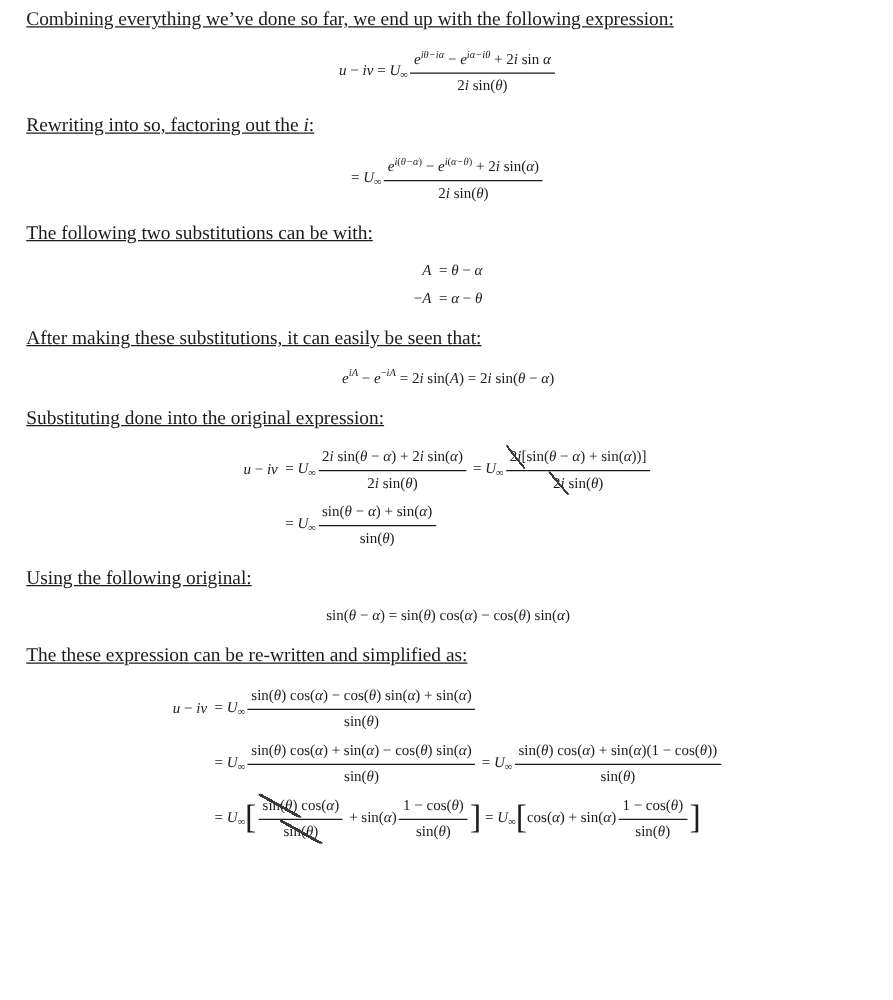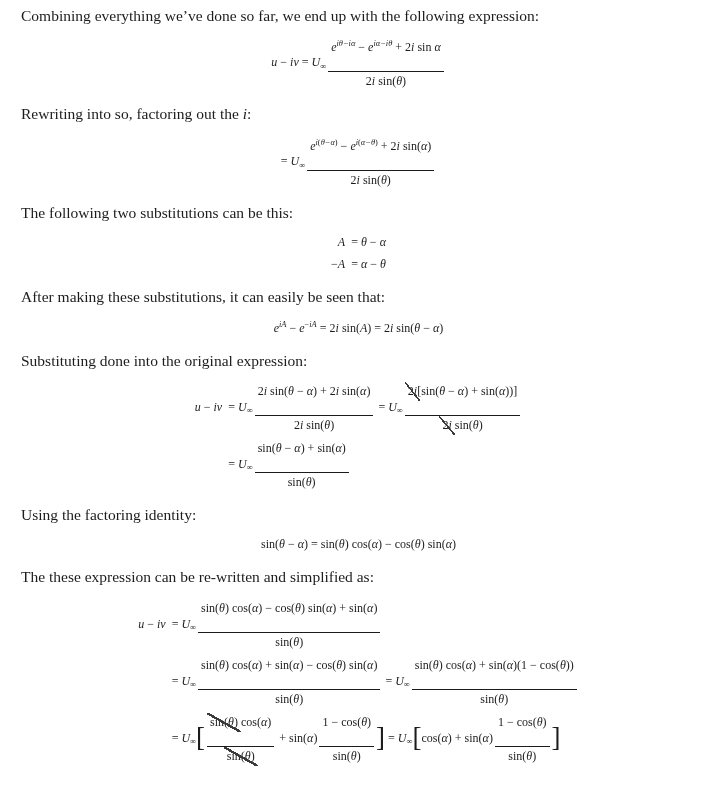--- a/index.html
+++ b/index.html
@@ -6,29 +6,29 @@
   html, body { margin: 0; padding: 0; }
   body {
     width: 714px; height: 800px;
     background: #ffffff;
     color: #1c1c1c;
     font-family: "Liberation Serif", "DejaVu Serif", serif;
     font-size: 15.5px;
     padding: 6px 18px 6px 21px;
     overflow: hidden;
   }
-  .para { margin: 15px 0 0; line-height: 1.25; }
+  .para { margin: 15px 0 0; line-height: 1.25; text-decoration: underline; }
   .para:first-of-type { margin-top: 0; }
   .math { font-size: 12px; white-space: nowrap; }
   .mi { font-style: italic; }
   .mn { font-style: normal; }
   .msup { font-size: 0.7em; vertical-align: 0.6em; }
   .msub { font-size: 0.7em; vertical-align: -0.3em; }
   .frac { display: inline-block; vertical-align: middle; text-align: center; margin: 0 2px; }
-  .frac .num { display: block; padding: 1px 3px 16px; border-bottom: 1px solid #1c1c1c; }
+  .frac .num { display: block; padding: 1px 3px 3px; border-bottom: 1px solid #1c1c1c; }
   .frac .den { display: block; padding: 2px 3px 0; }
   .big { font-size: 2.25em; line-height: 0; vertical-align: middle; position: relative; top: -0.06em; font-weight: 400; }
   .cancel { position: relative; display: inline-block; }
   .cancel::after {
     content: ""; position: absolute; left: -3px; right: -3px; top: -2px; bottom: -2px;
     background: linear-gradient(to top right, transparent 46%, #3a3a3a 46%, #3a3a3a 53%, transparent 53%);
     pointer-events: none;
   }
   .eq { text-align: center; margin: 13px 0 0; }
   .align {
@@ -46,21 +46,21 @@
 <body>
 
 <p class="para">Combining everything we’ve done so far, we end up with the following expression:</p>
 
 <div class="eq math"><span class="mi">u</span><span class="mn"> − </span><span class="mi">iv</span><span class="mn"> = </span><span class="mi">U</span><span class="msub"><span class="mn">∞</span></span><span class="frac"><span class="num"><span class="mi">e</span><span class="msup"><span class="mi">iθ−iα</span></span><span class="mn"> − </span><span class="mi">e</span><span class="msup"><span class="mi">iα−iθ</span></span><span class="mn"> + 2</span><span class="mi">i</span><span class="mn"> sin </span><span class="mi">α</span></span><span class="den"><span class="mn">2</span><span class="mi">i</span><span class="mn"> sin(</span><span class="mi">θ</span><span class="mn">)</span></span></span></div>
 
 <p class="para"><span>Rewriting into so, factoring out the </span><span class="mi">i</span><span>:</span></p>
 
 <div class="eq math"><span class="mn">= </span><span class="mi">U</span><span class="msub"><span class="mn">∞</span></span><span class="frac"><span class="num"><span class="mi">e</span><span class="msup"><span class="mi">i</span><span class="mn">(</span><span class="mi">θ−α</span><span class="mn">)</span></span><span class="mn"> − </span><span class="mi">e</span><span class="msup"><span class="mi">i</span><span class="mn">(</span><span class="mi">α−θ</span><span class="mn">)</span></span><span class="mn"> + 2</span><span class="mi">i</span><span class="mn"> sin(</span><span class="mi">α</span><span class="mn">)</span></span><span class="den"><span class="mn">2</span><span class="mi">i</span><span class="mn"> sin(</span><span class="mi">θ</span><span class="mn">)</span></span></span></div>
 
-<p class="para">The following two substitutions can be this:</p>
+<p class="para">The following two substitutions can be with:</p>
 
 <div class="align math">
   <span class="acl"><span class="mi">A</span></span>
   <span class="acr"><span class="mn">= </span><span class="mi">θ</span><span class="mn"> − </span><span class="mi">α</span></span>
   <span class="acl"><span class="mn">−</span><span class="mi">A</span></span>
   <span class="acr"><span class="mn">= </span><span class="mi">α</span><span class="mn"> − </span><span class="mi">θ</span></span>
 </div>
 
 <p class="para">After making these substitutions, it can easily be seen that:</p>
 
@@ -68,21 +68,21 @@
 
 <p class="para">Substituting done into the original expression:</p>
 
 <div class="align math">
   <span class="acl"><span class="mi">u</span><span class="mn"> − </span><span class="mi">iv</span></span>
   <span class="acr"><span class="mn">= </span><span class="mi">U</span><span class="msub"><span class="mn">∞</span></span><span class="frac"><span class="num"><span class="mn">2</span><span class="mi">i</span><span class="mn"> sin(</span><span class="mi">θ</span><span class="mn"> − </span><span class="mi">α</span><span class="mn">) + 2</span><span class="mi">i</span><span class="mn"> sin(</span><span class="mi">α</span><span class="mn">)</span></span><span class="den"><span class="mn">2</span><span class="mi">i</span><span class="mn"> sin(</span><span class="mi">θ</span><span class="mn">)</span></span></span><span class="mn"> = </span><span class="mi">U</span><span class="msub"><span class="mn">∞</span></span><span class="frac"><span class="num"><span class="cancel"><span class="mn">2</span><span class="mi">i</span></span><span class="mn">[sin(</span><span class="mi">θ</span><span class="mn"> − </span><span class="mi">α</span><span class="mn">) + sin(</span><span class="mi">α</span><span class="mn">))]</span></span><span class="den"><span class="cancel"><span class="mn">2</span><span class="mi">i</span></span><span class="mn"> sin(</span><span class="mi">θ</span><span class="mn">)</span></span></span></span>
   <span class="acl"></span>
   <span class="acr"><span class="mn">= </span><span class="mi">U</span><span class="msub"><span class="mn">∞</span></span><span class="frac"><span class="num"><span class="mn">sin(</span><span class="mi">θ</span><span class="mn"> − </span><span class="mi">α</span><span class="mn">) + sin(</span><span class="mi">α</span><span class="mn">)</span></span><span class="den"><span class="mn">sin(</span><span class="mi">θ</span><span class="mn">)</span></span></span></span>
 </div>
 
-<p class="para">Using the factoring identity:</p>
+<p class="para">Using the following original:</p>
 
 <div class="eq math"><span class="mn">sin(</span><span class="mi">θ</span><span class="mn"> − </span><span class="mi">α</span><span class="mn">) = sin(</span><span class="mi">θ</span><span class="mn">) cos(</span><span class="mi">α</span><span class="mn">) − cos(</span><span class="mi">θ</span><span class="mn">) sin(</span><span class="mi">α</span><span class="mn">)</span></div>
 
 <p class="para">The these expression can be re-written and simplified as:</p>
 
 <div class="align math">
   <span class="acl"><span class="mi">u</span><span class="mn"> − </span><span class="mi">iv</span></span>
   <span class="acr"><span class="mn">= </span><span class="mi">U</span><span class="msub"><span class="mn">∞</span></span><span class="frac"><span class="num"><span class="mn">sin(</span><span class="mi">θ</span><span class="mn">) cos(</span><span class="mi">α</span><span class="mn">) − cos(</span><span class="mi">θ</span><span class="mn">) sin(</span><span class="mi">α</span><span class="mn">) + sin(</span><span class="mi">α</span><span class="mn">)</span></span><span class="den"><span class="mn">sin(</span><span class="mi">θ</span><span class="mn">)</span></span></span></span>
   <span class="acl"></span>
   <span class="acr"><span class="mn">= </span><span class="mi">U</span><span class="msub"><span class="mn">∞</span></span><span class="frac"><span class="num"><span class="mn">sin(</span><span class="mi">θ</span><span class="mn">) cos(</span><span class="mi">α</span><span class="mn">) + sin(</span><span class="mi">α</span><span class="mn">) − cos(</span><span class="mi">θ</span><span class="mn">) sin(</span><span class="mi">α</span><span class="mn">)</span></span><span class="den"><span class="mn">sin(</span><span class="mi">θ</span><span class="mn">)</span></span></span><span class="mn"> = </span><span class="mi">U</span><span class="msub"><span class="mn">∞</span></span><span class="frac"><span class="num"><span class="mn">sin(</span><span class="mi">θ</span><span class="mn">) cos(</span><span class="mi">α</span><span class="mn">) + sin(</span><span class="mi">α</span><span class="mn">)(1 − cos(</span><span class="mi">θ</span><span class="mn">))</span></span><span class="den"><span class="mn">sin(</span><span class="mi">θ</span><span class="mn">)</span></span></span></span>

